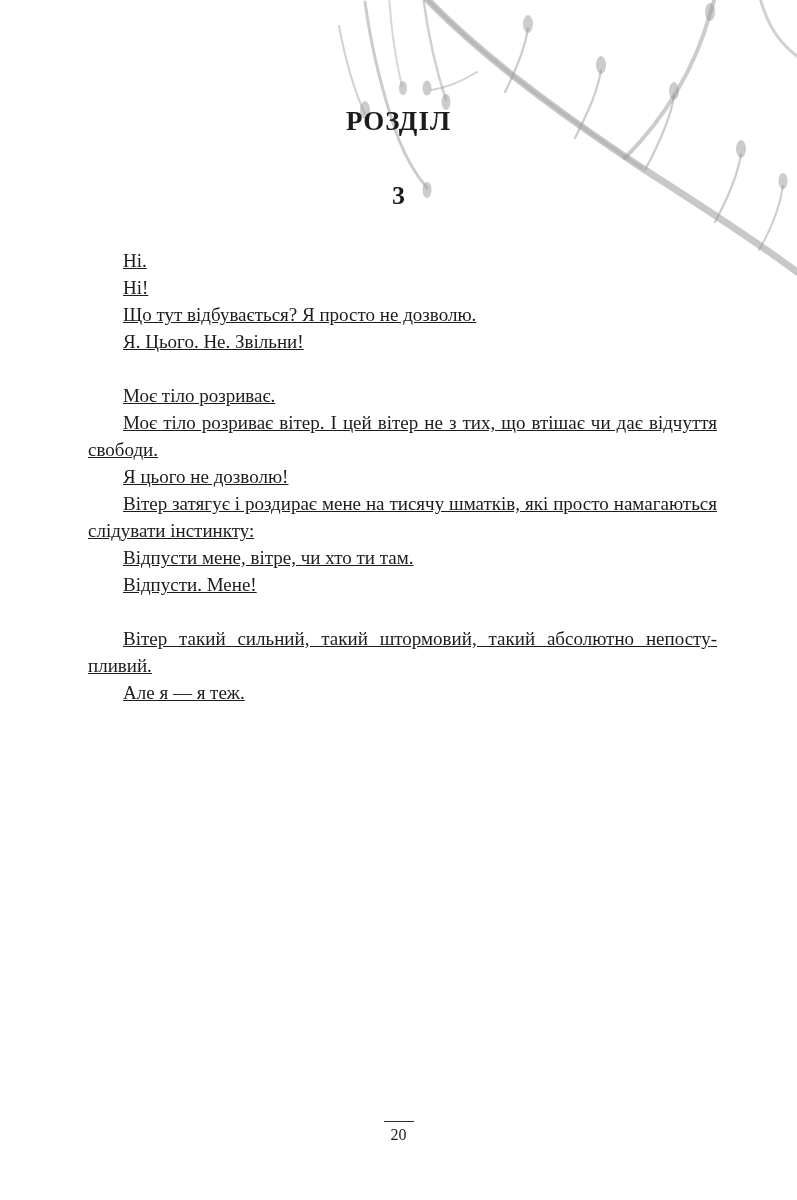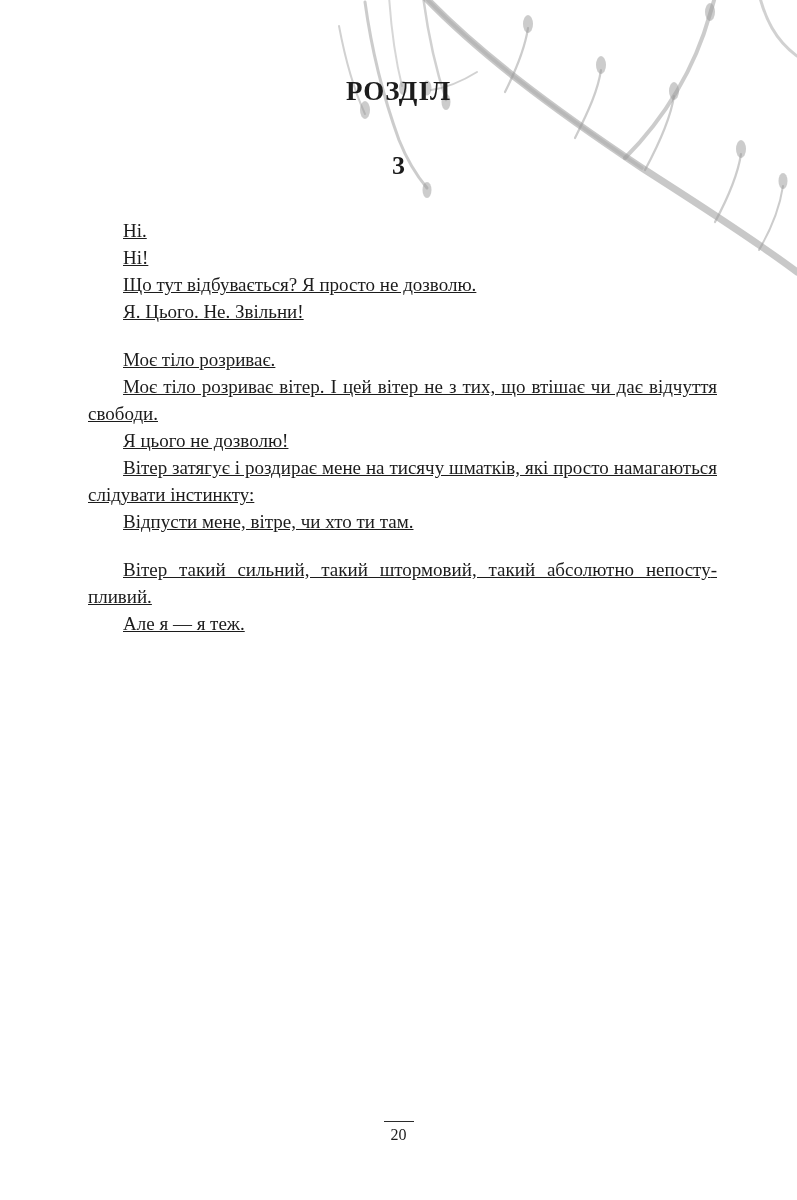--- a/index.html
+++ b/index.html
@@ -20,21 +20,21 @@
     position: absolute;
     top: 0;
     right: 0;
     pointer-events: none;
   }
   .chapter-head {
     position: relative;
     z-index: 2;
   }
   .chapter-label {
-    margin-top: 76px;
+    margin-top: 106px;
     text-align: center;
     font-weight: bold;
     font-size: 27px;
     letter-spacing: 1px;
   }
   .chapter-number {
     margin-top: 44px;
     text-align: center;
     font-weight: bold;
     font-size: 26px;
@@ -47,21 +47,21 @@
     line-height: 27px;
     text-align: justify;
     hyphens: manual;
   }
   .body-text p {
     margin: 0;
     text-indent: 35px;
     text-decoration: underline;
   }
   .section + .section {
-    margin-top: 21px;
+    margin-top: 27px;
   }
   .footer {
     position: absolute;
     left: 0;
     right: 0;
     bottom: 56px;
     text-align: center;
   }
   .footer-rule {
     width: 30px;
@@ -129,20 +129,21 @@
       <p>Ні!</p>
       <p>Що тут відбувається? Я просто не дозволю.</p>
       <p>Я. Цього. Не. Звільни!</p>
     </div>
     <div class="section">
       <p>Моє тіло розриває.</p>
       <p>Моє тіло розриває вітер. І цей вітер не з тих, що втішає чи дає відчуття свободи.</p>
       <p>Я цього не дозволю!</p>
       <p>Вітер затягує і роздирає мене на тисячу шматків, які просто намага­ються слідувати інстинкту:</p>
       <p>Відпусти мене, вітре, чи хто ти там.</p>
+      <p>Відпусти. Мене!</p>
     </div>
     <div class="section">
       <p>Вітер такий сильний, такий штормовий, такий абсолютно непосту­пливий.</p>
       <p>Але я — я теж.</p>
     </div>
   </div>
 
   <div class="footer">
     <div class="footer-rule"></div>
     <div class="page-number">20</div>

